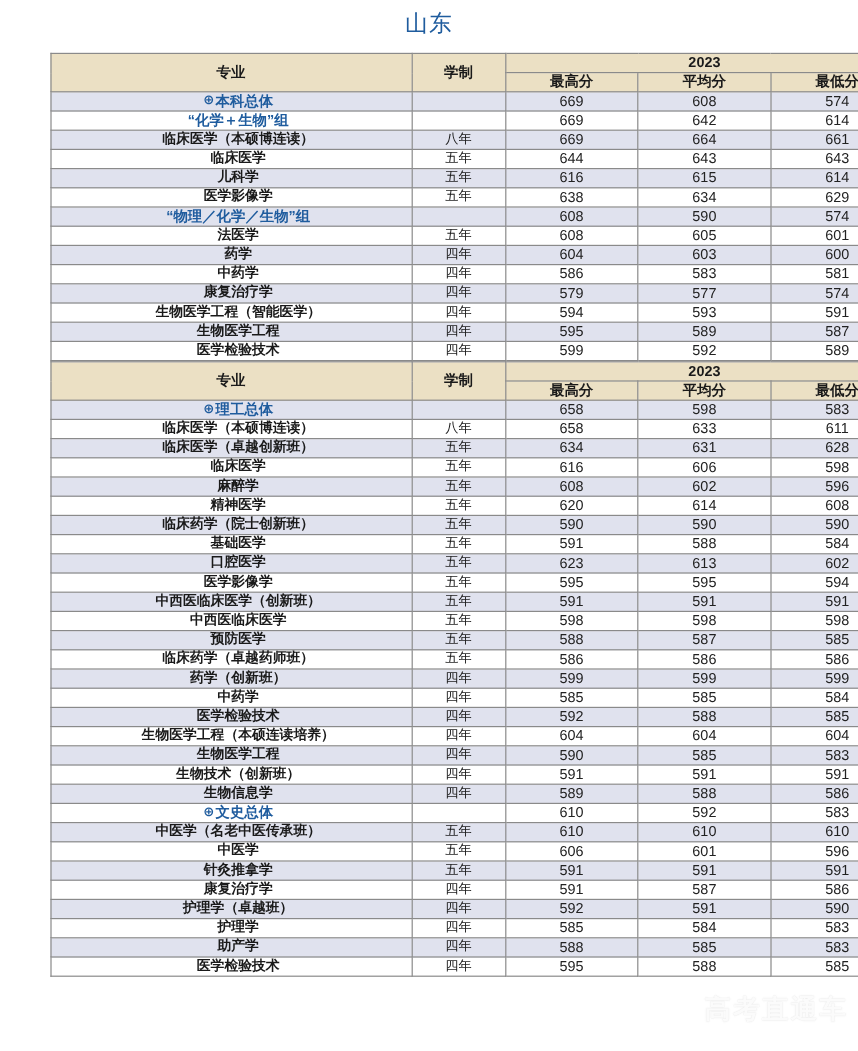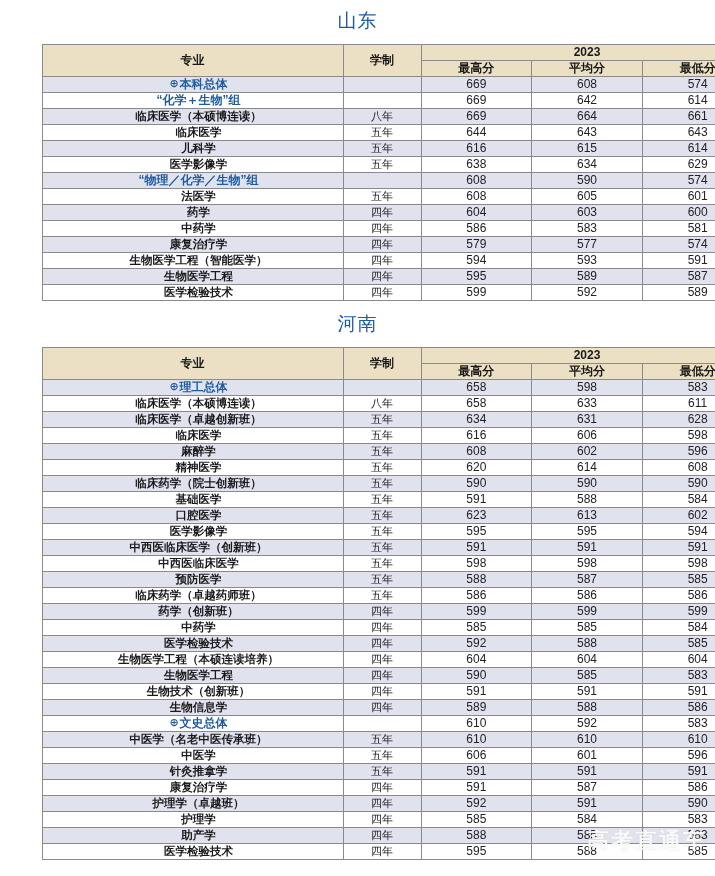--- a/index.html
+++ b/index.html
@@ -227,21 +227,20 @@
               <td class="c-score">599</td>
               <td class="c-score">592</td>
               <td class="c-score">589</td>
             </tr>
           </tbody>
       </table>
     </div>
   </div>
 
   <div class="section" id="section-henan">
-    <div class="section-title">河南</div>
     <div class="table-wrap">
       <table class="score-table">
         <thead>
           <tr>
             <th class="th-major" rowspan="2">专业</th>
             <th class="th-system" rowspan="2">学制</th>
             <th class="th-year" colspan="3">2023</th>
           </tr>
           <tr>
             <th class="th-sub">最高分</th>

